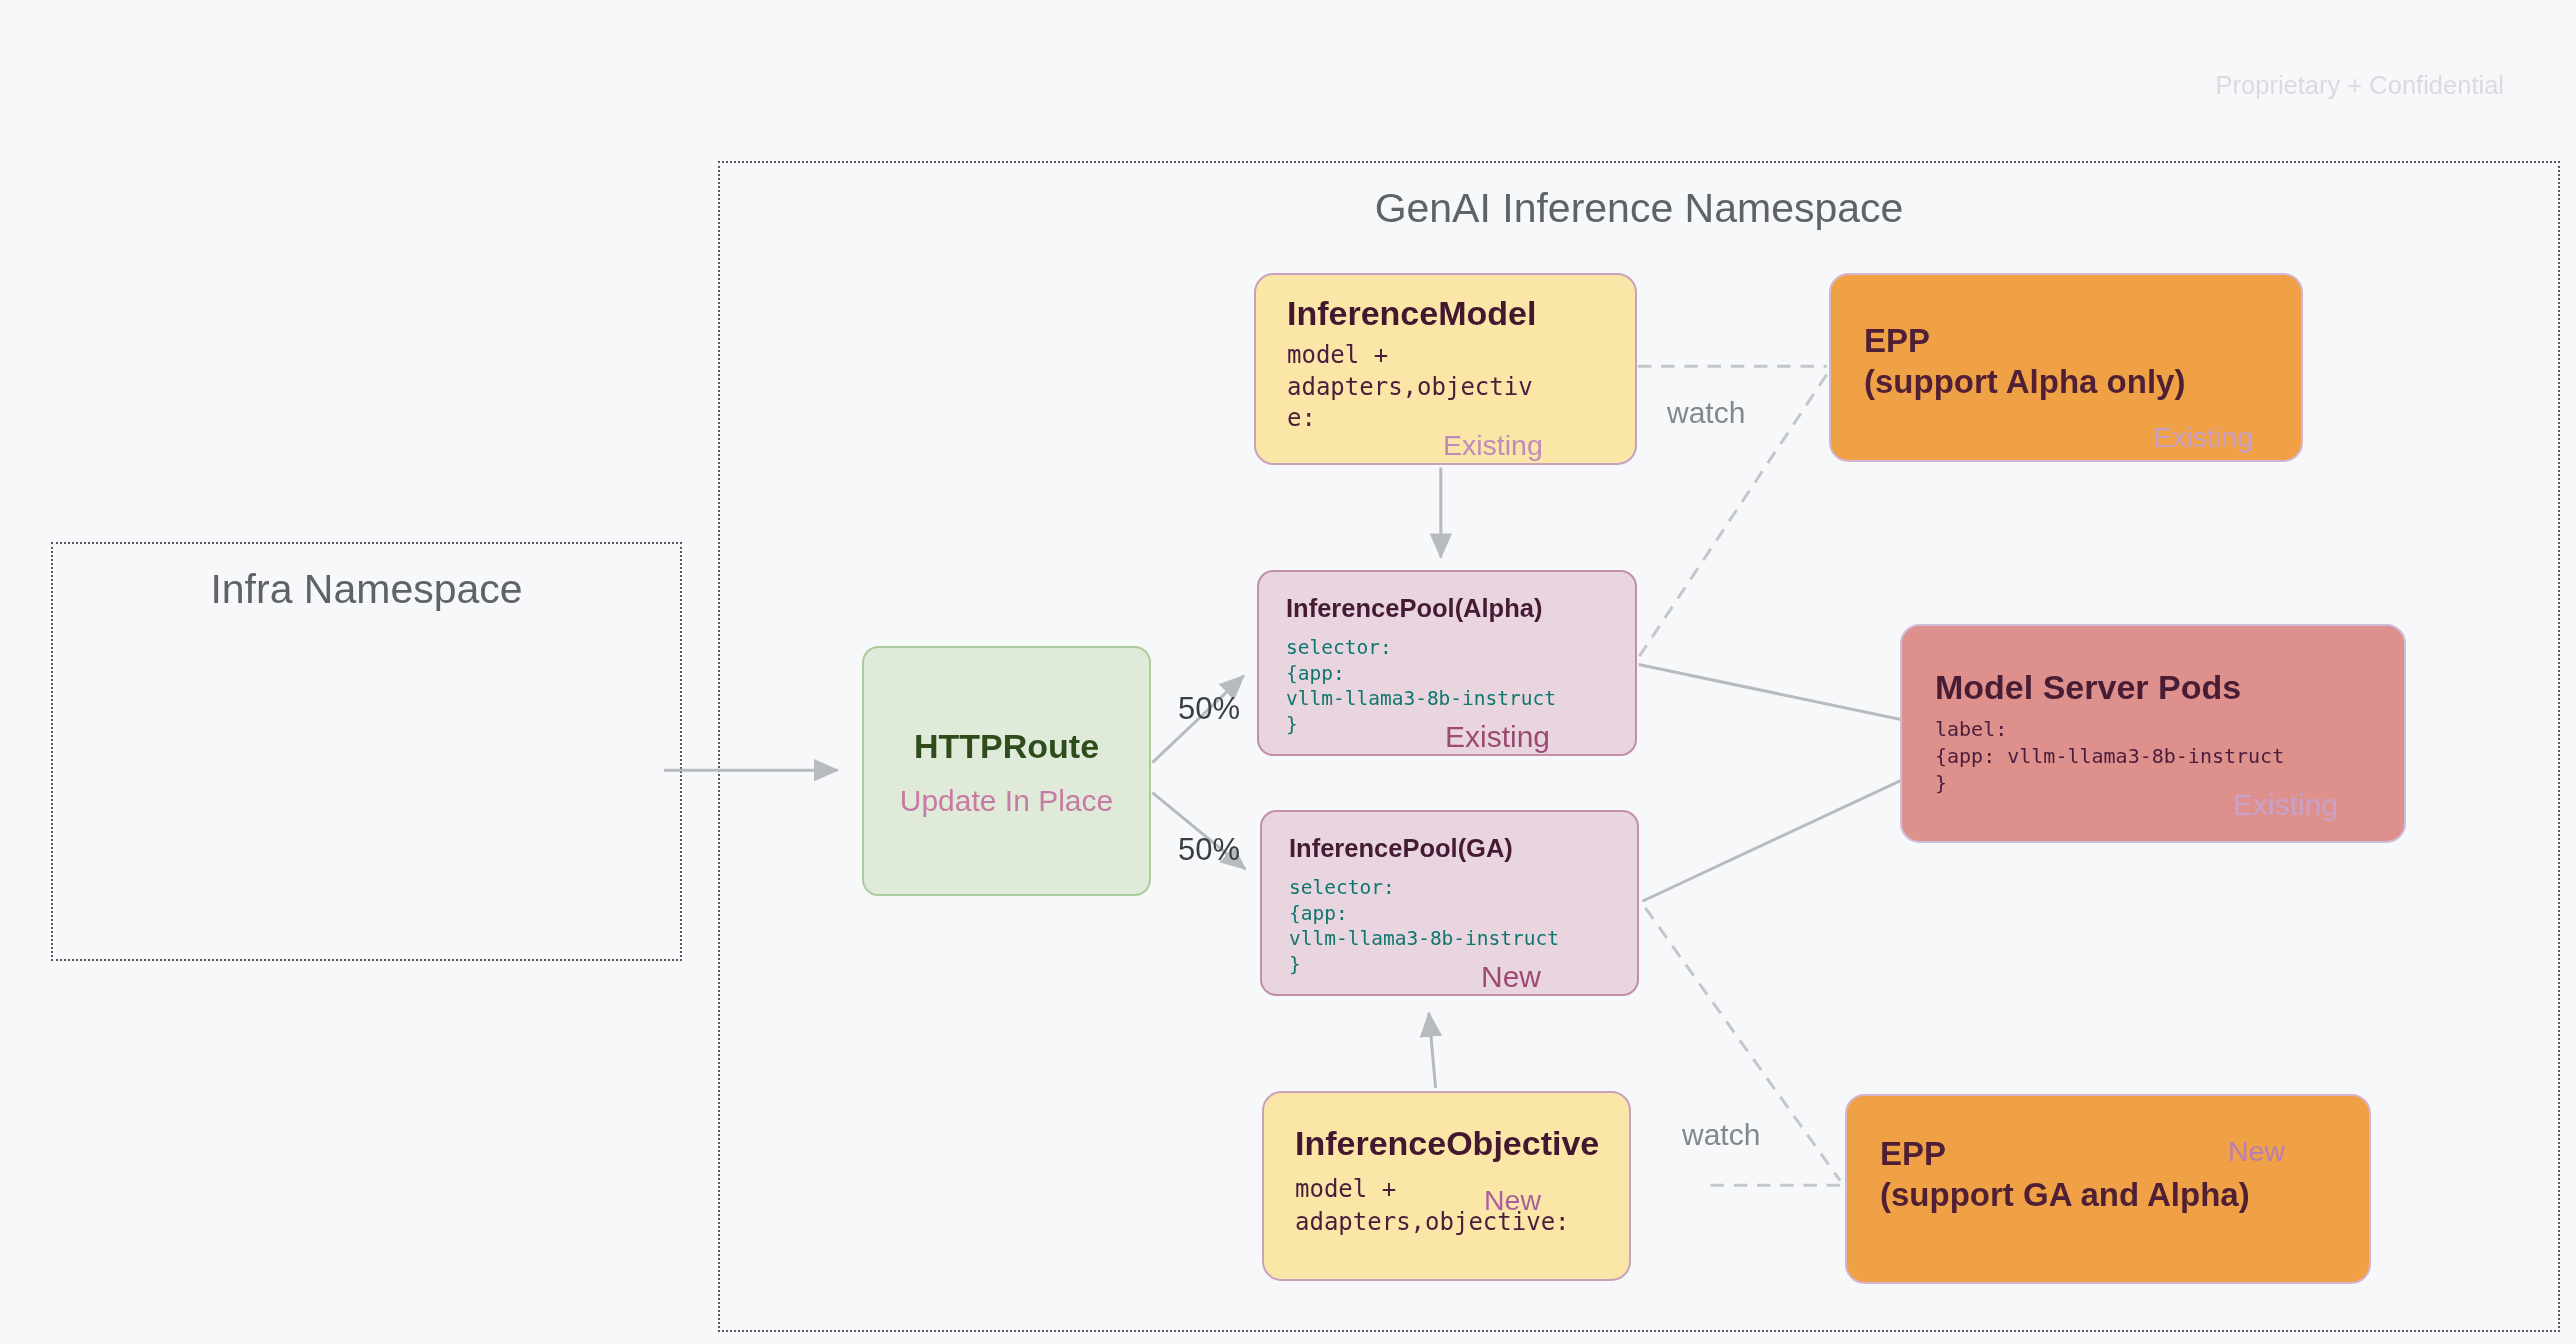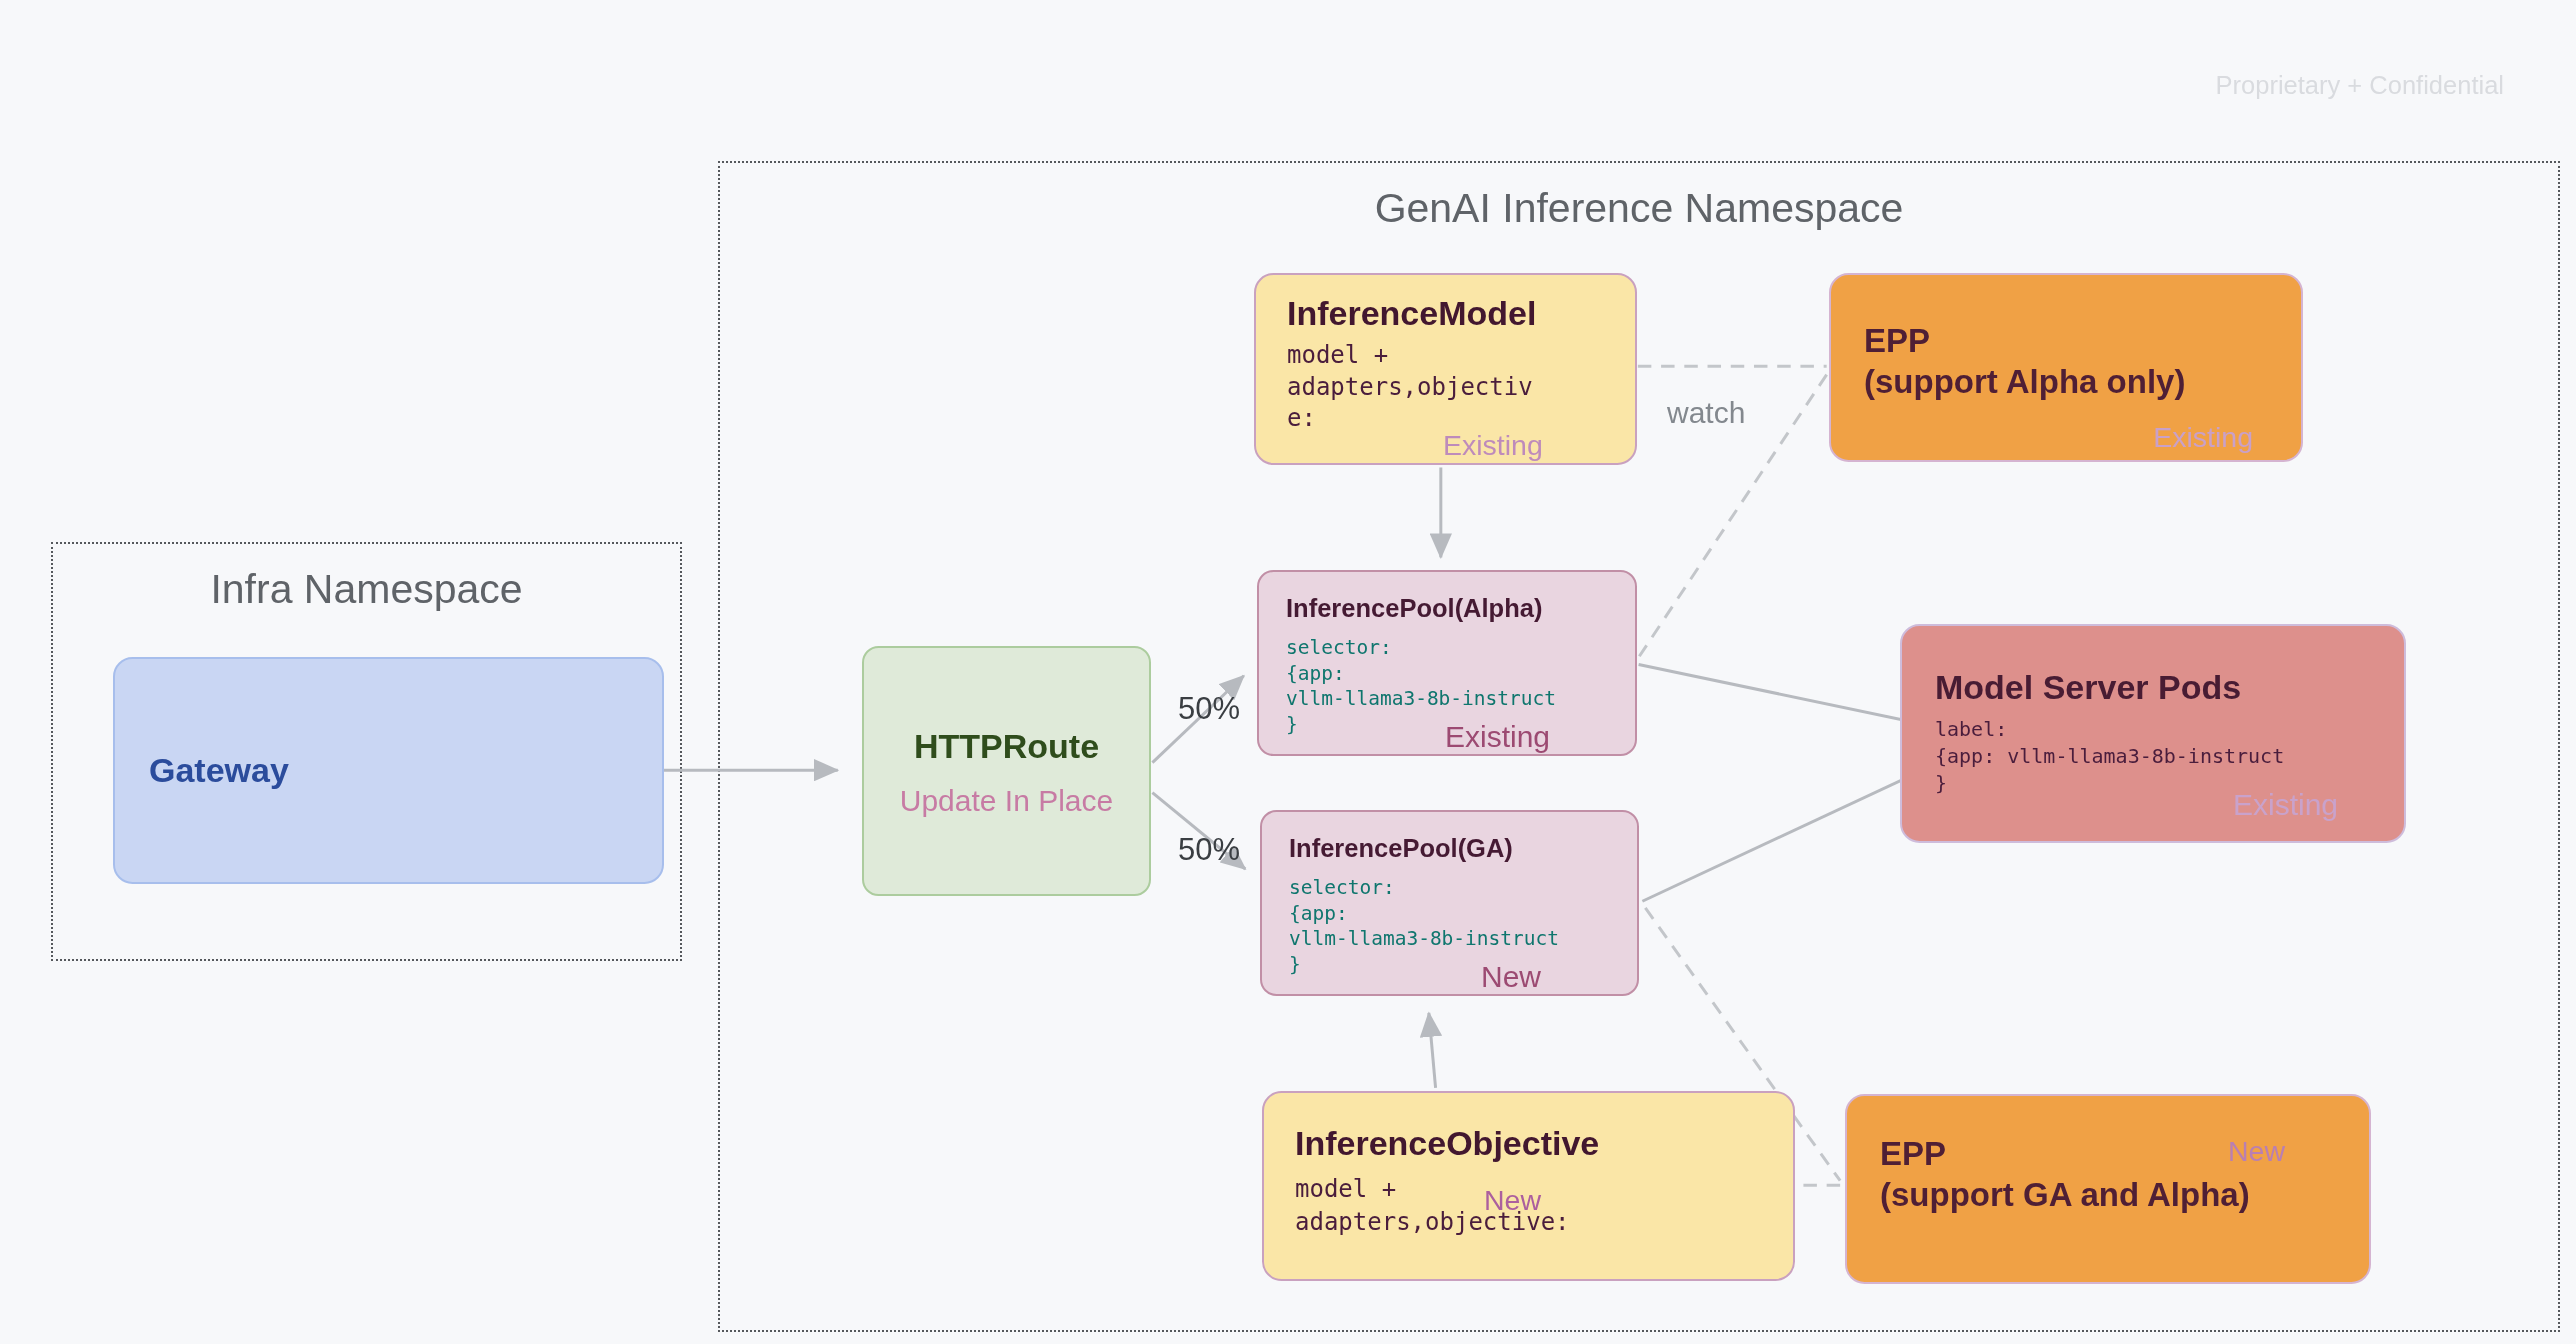--- a/index.html
+++ b/index.html
@@ -29,21 +29,21 @@
   .n-hr{left:862px;top:646px;width:289px;height:250px;background:#DFEAD9;border:2.2px solid #ACCC9E;
         display:flex;flex-direction:column;align-items:center;justify-content:center;gap:16.5px;border-radius:16.5px;}
   .n-hr .title{font-size:34px;color:#2F4D1C;}
   .n-hr .subtitle{font-size:30px;color:#C77BA4;}
   
   .yellow{background:#FAE6A7;border:2.2px solid #C9A1BF;}
   .n-im{left:1254px;top:273px;width:383px;height:192px;padding:16.5px 0 0 31px;}
   .n-im .title{font-size:34px;color:#42172F;}
   .n-im .code{font-size:24px;color:#4A1D3C;line-height:1.32;margin-top:6px;}
   .n-im .status{left:187px;bottom:1.5px;font-size:28.5px;color:#BE8BBB;}
-  .n-io{left:1262px;top:1091px;width:533px;height:190px;padding:28.5px 0 0 31px;}
+  .n-io{left:1262px;top:1091px;width:369px;height:190px;padding:28.5px 0 0 31px;}
   .n-io .title{font-size:34px;color:#42172F;}
   .n-io .code{font-size:24px;color:#4A1D3C;line-height:1.38;margin-top:9px;}
   .n-io .status{left:220px;top:91px;font-size:28.5px;color:#AC5F9E;}
   
   .orange{background:#F0A145;border:2.2px solid #D5B4D1;}
   .n-eppa{left:1829px;top:273px;width:474px;height:189px;padding:45px 0 0 33px;}
   .n-eppa .title,.n-eppg .title{font-size:33px;color:#4F1F35;}
   .n-eppa .status{right:48px;bottom:6px;font-size:28.5px;color:#C9A0C8;}
   .n-eppg{left:1845px;top:1094px;width:526px;height:190px;padding:37px 0 0 33px;}
   .n-eppg .status{right:84px;top:39px;font-size:28.5px;color:#B97FB2;}
@@ -95,23 +95,20 @@
     <path d="M2438 500 L2188 876" stroke="#C3C6CA" stroke-width="4" fill="none" stroke-dasharray="18 13"></path>
     <path d="M2283 1582 H2456" stroke="#C3C6CA" stroke-width="4" fill="none" stroke-dasharray="18 13"></path>
     <path d="M2196 1212 L2456 1576" stroke="#C3C6CA" stroke-width="4" fill="none" stroke-dasharray="18 13"></path>
   </svg>
 
   <div class="edge-label" style="left:1178px;top:691px;">50%</div>
   <div class="edge-label" style="left:1178px;top:832px;">50%</div>
   <div class="watch-label" style="left:1657px;top:396px;">watch</div>
   <div class="watch-label" style="left:1672px;top:1118px;">watch</div>
 
-  <div class="node n-gw">
-    <div class="title">Gateway</div>
-  </div>
 
   <div class="node n-hr">
     <div class="title">HTTPRoute</div>
     <div class="subtitle">Update In Place</div>
   </div>
 
   <div class="node yellow n-im">
     <div class="title">InferenceModel</div>
     <div class="code">model +
 adapters,objectiv

